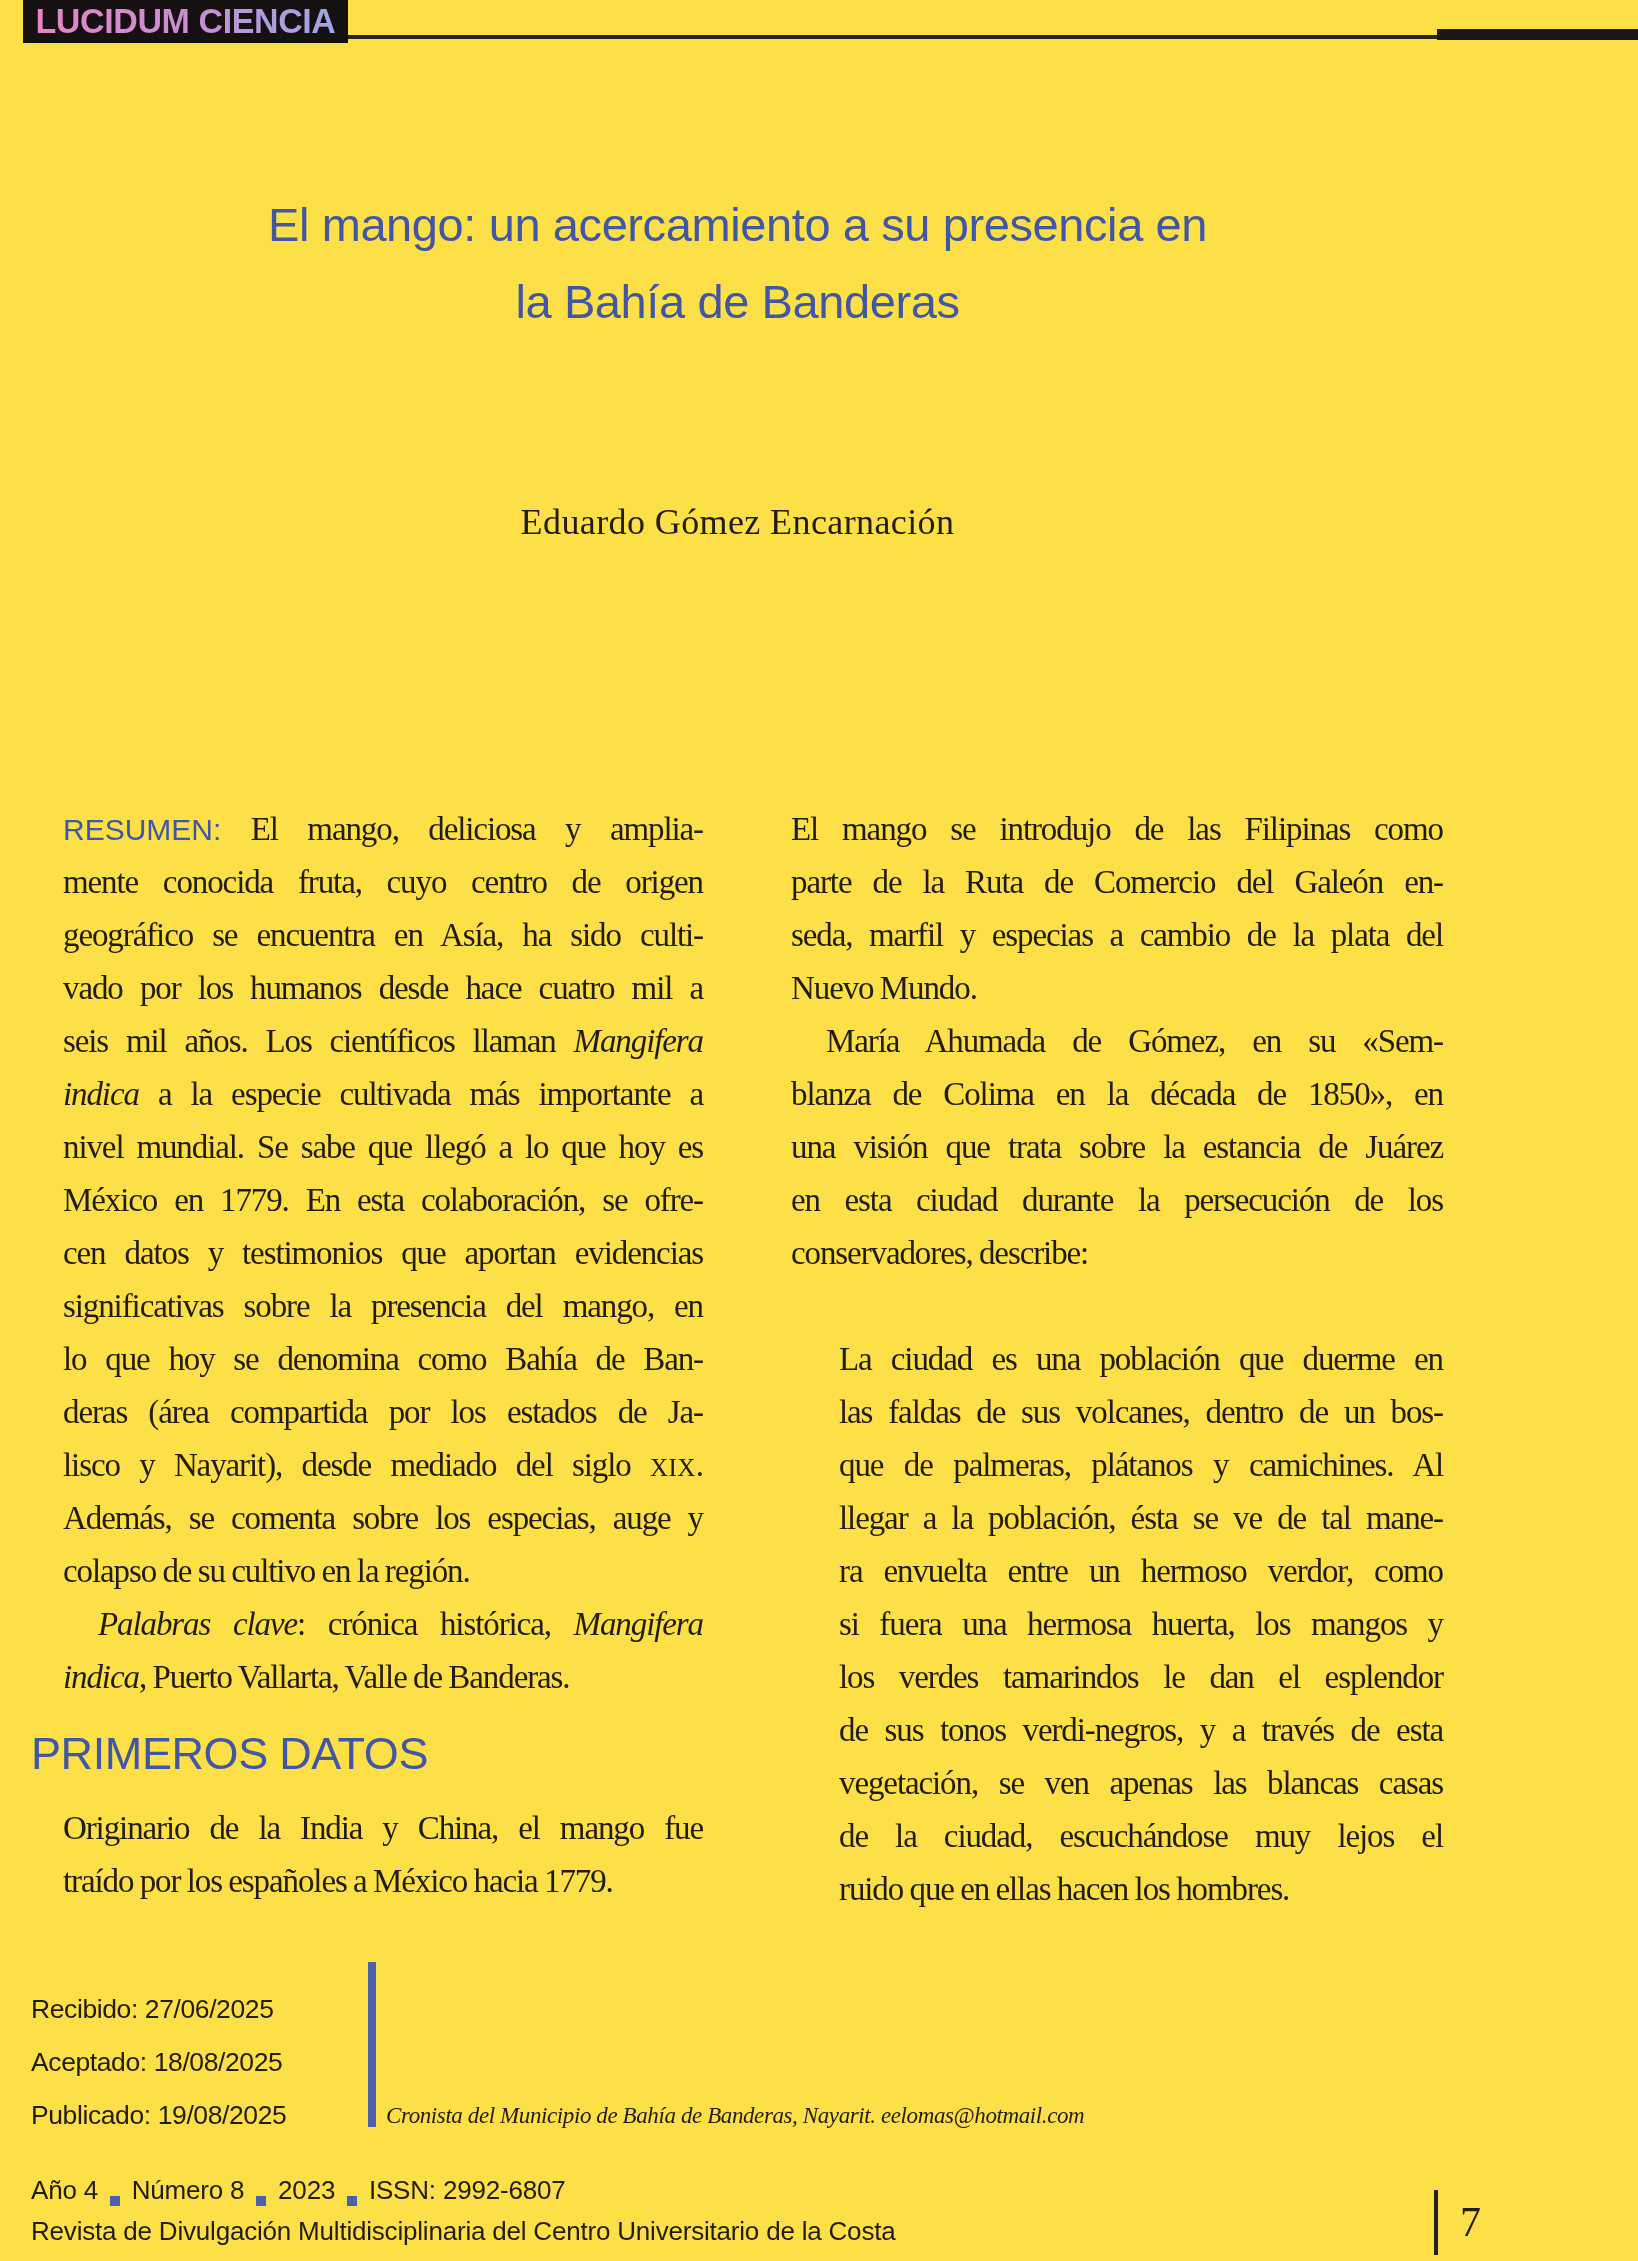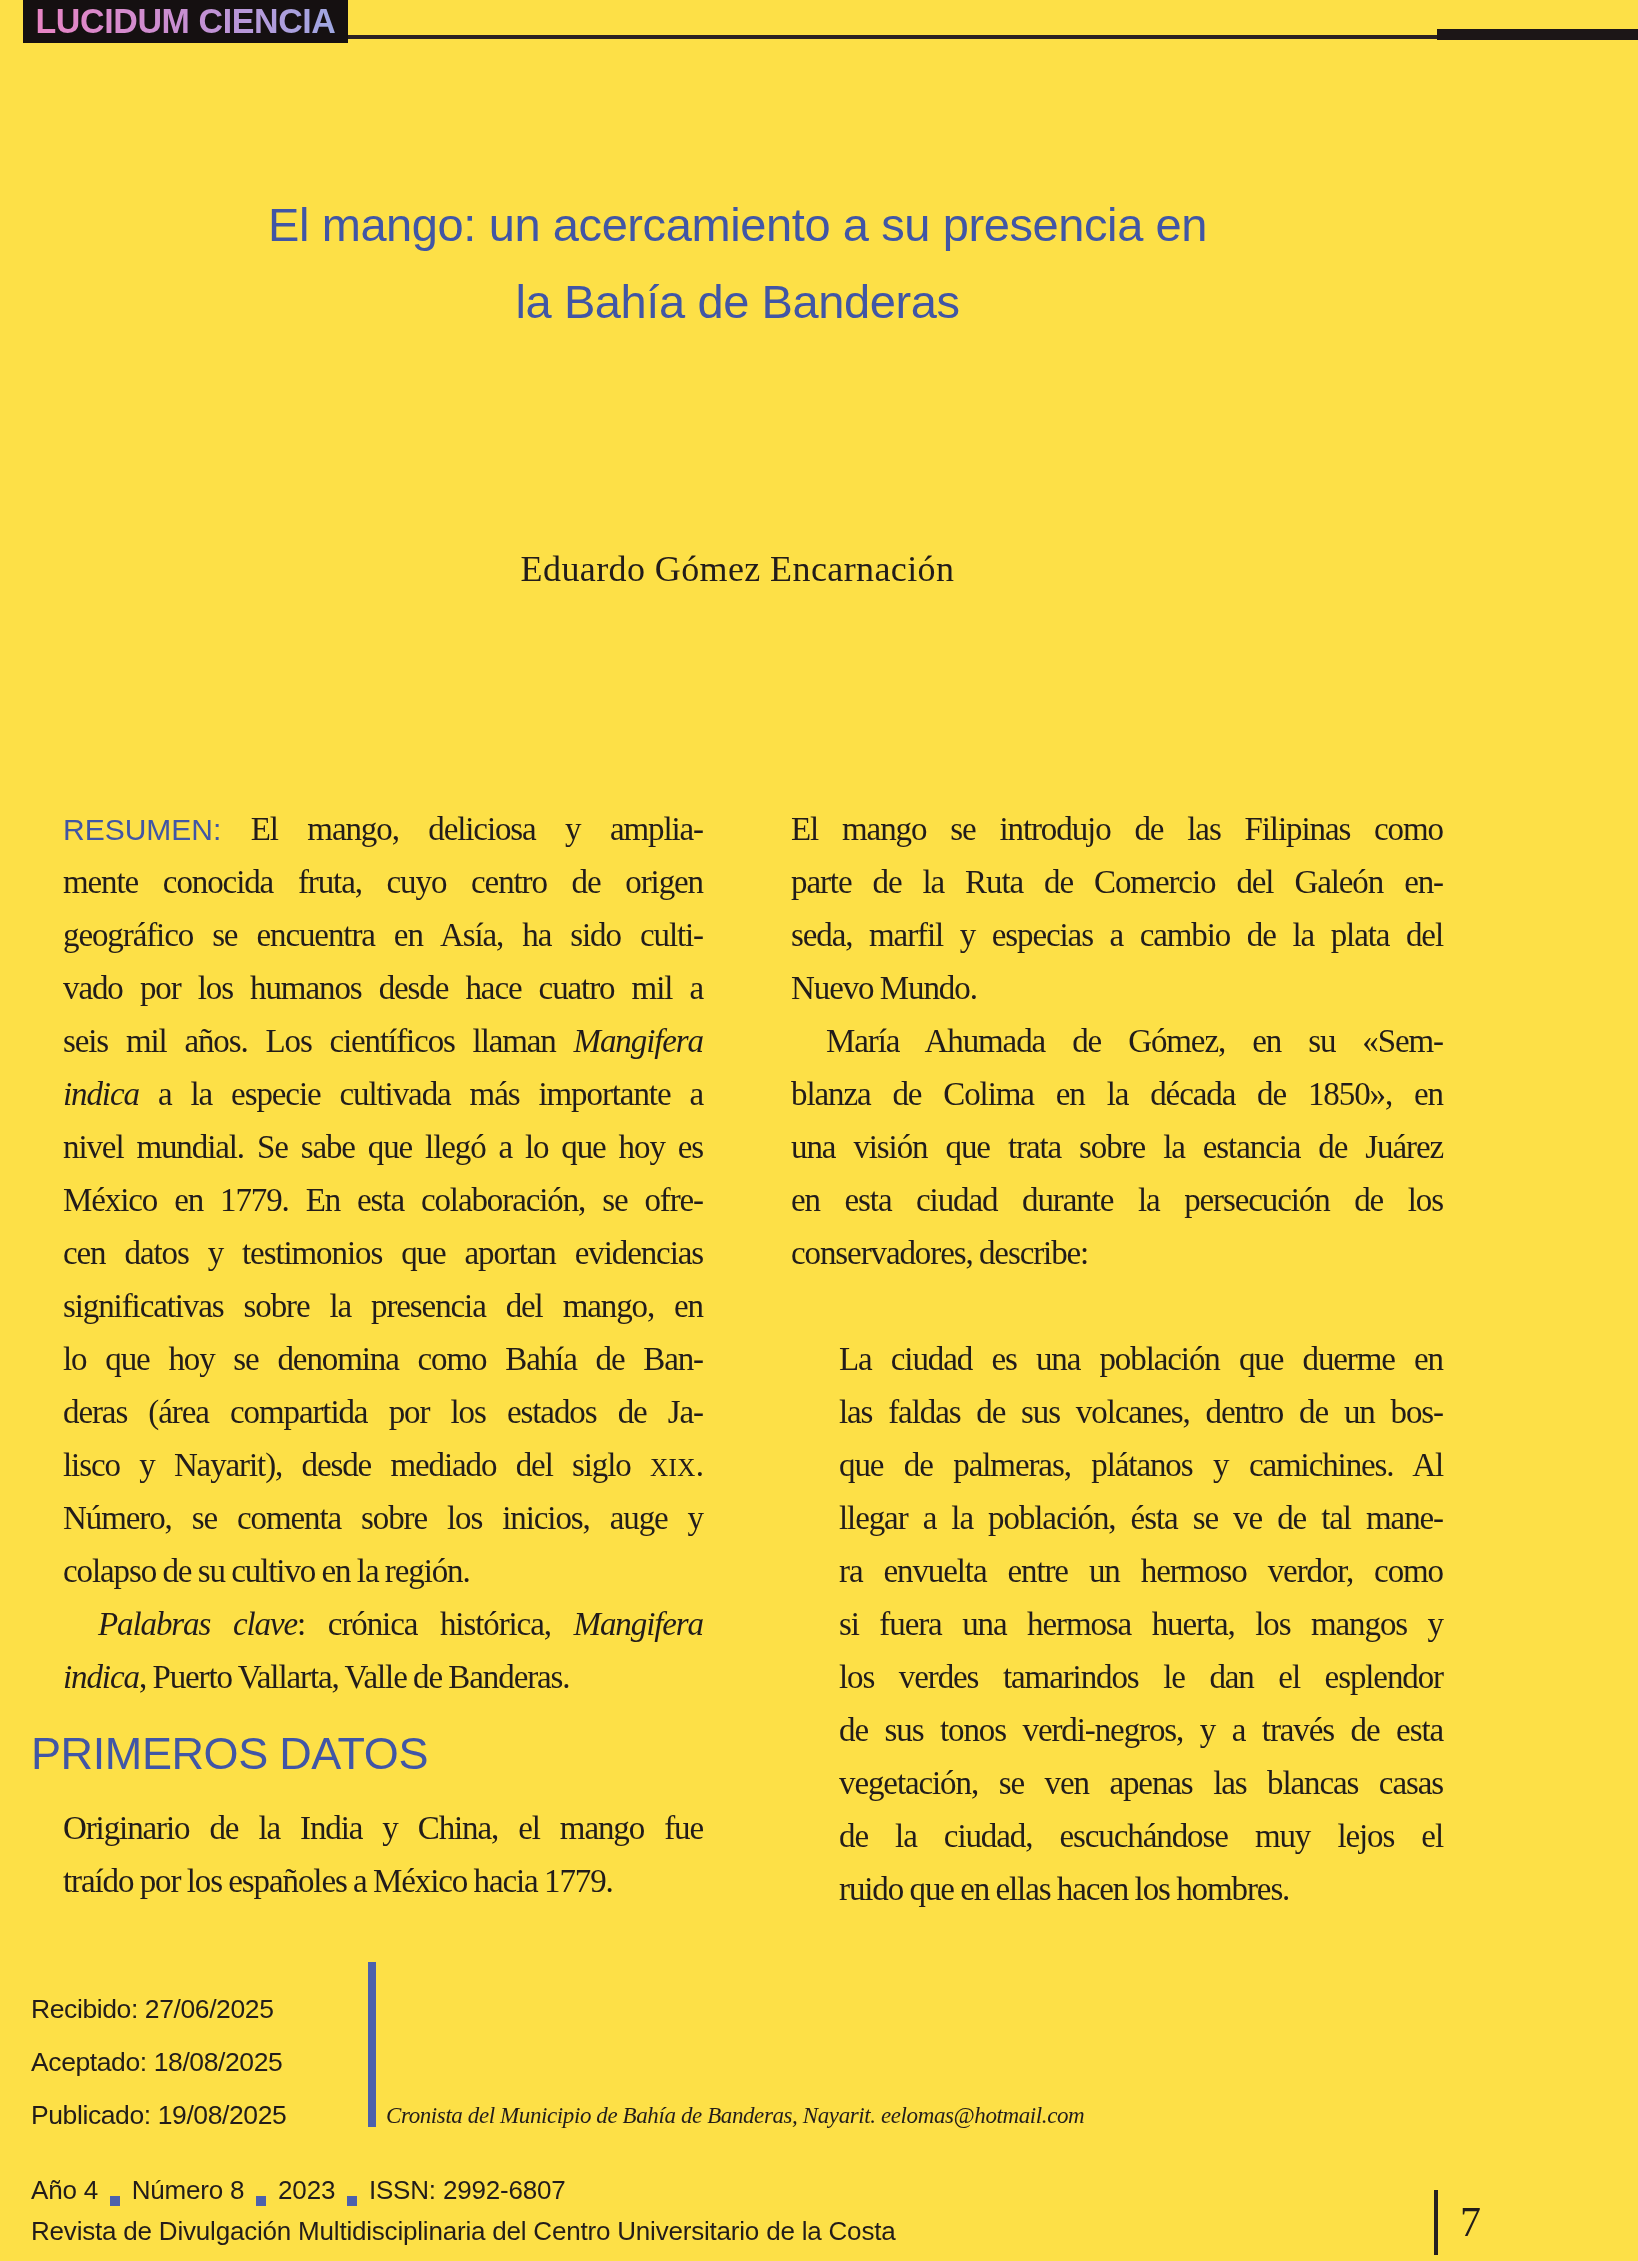--- a/index.html
+++ b/index.html
@@ -21,21 +21,21 @@
   .rule-thin{position:absolute;left:348px;right:0;top:35px;height:3.8px;background:var(--rule,#2b2222);}
   .rule-thick{position:absolute;left:1437px;width:201px;top:29px;height:10.6px;background:#1c1617;}
   
   .title{
     position:absolute;left:31px;width:1413px;top:186px;text-align:center;
     font-family:"Liberation Sans",sans-serif;font-size:47px;line-height:77px;
     color:var(--accent,#4156a5);letter-spacing:-0.4px;
   }
   .author{
     position:absolute;left:31px;width:1413px;top:501px;text-align:center;
-    font-family:"Liberation Serif",serif;font-size:36px;letter-spacing:0.4px;margin-top:47px;
+    font-family:"Liberation Serif",serif;font-size:36px;letter-spacing:0.4px;
   }
   
   .col{
     position:absolute;top:803px;
     font-family:"Liberation Serif",serif;font-size:33px;line-height:53px;
     letter-spacing:-1.1px;word-spacing:-0.8px;
   }
   .col-left{left:31px;width:672px;}
   .col-right{left:759px;width:684px;}
   .line{text-align:justify;text-align-last:justify;height:53px;margin-left:32px;}
@@ -106,21 +106,21 @@
         <div class="line">vado por los humanos desde hace cuatro mil a</div>
         <div class="line">seis mil años. Los científicos llaman <i>Mangifera</i></div>
         <div class="line"><i>indica</i> a la especie cultivada más importante a</div>
         <div class="line">nivel mundial. Se sabe que llegó a lo que hoy es</div>
         <div class="line">México en 1779. En esta colaboración, se ofre-</div>
         <div class="line">cen datos y testimonios que aportan evidencias</div>
         <div class="line">significativas sobre la presencia del mango, en</div>
         <div class="line">lo que hoy se denomina como Bahía de Ban-</div>
         <div class="line">deras (área compartida por los estados de Ja-</div>
         <div class="line">lisco y Nayarit), desde mediado del siglo <span class="sc">XIX</span>.</div>
-        <div class="line">Número, se comenta sobre los inicios, auge y</div>
+        <div class="line">Además, se comenta sobre los especias, auge y</div>
         <div class="line last">colapso de su cultivo en la región.</div>
       </div>
       <div class="block">
         <div class="line indent"><i>Palabras clave</i>: crónica histórica, <i>Mangifera</i></div>
         <div class="line last"><i>indica</i>, Puerto Vallarta, Valle de Banderas.</div>
       </div>
       <div class="col-heading">PRIMEROS DATOS</div>
       <div class="block">
         <div class="line">Originario de la India y China, el mango fue</div>
         <div class="line last">traído por los españoles a México hacia 1779.</div>

